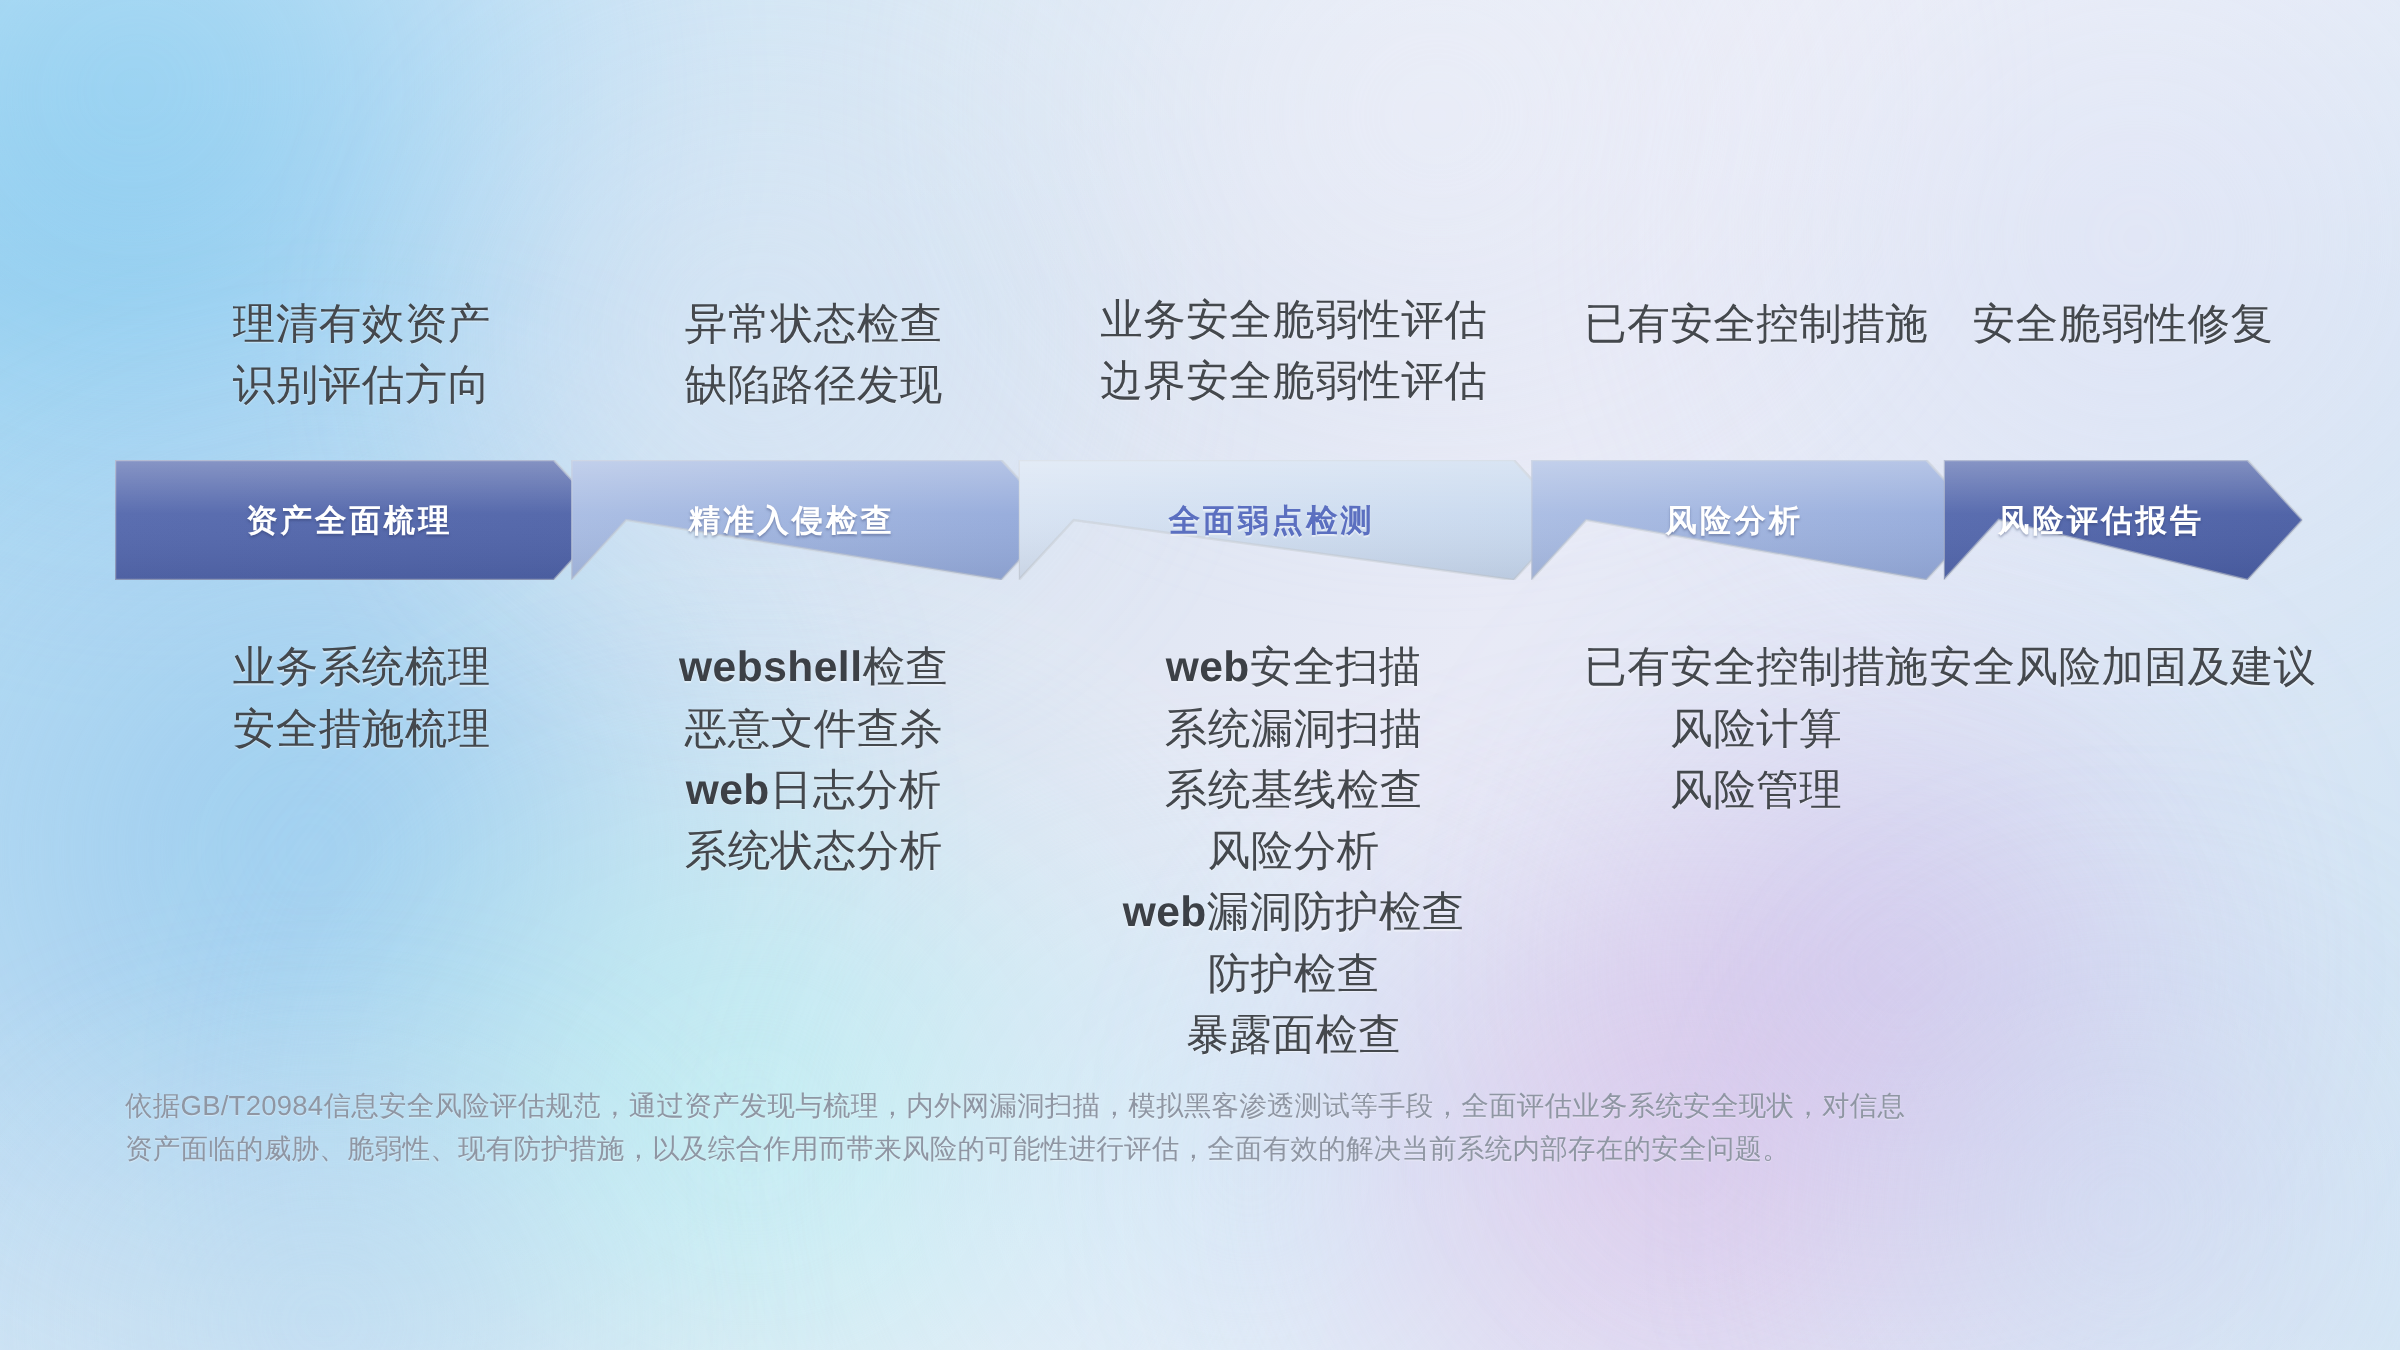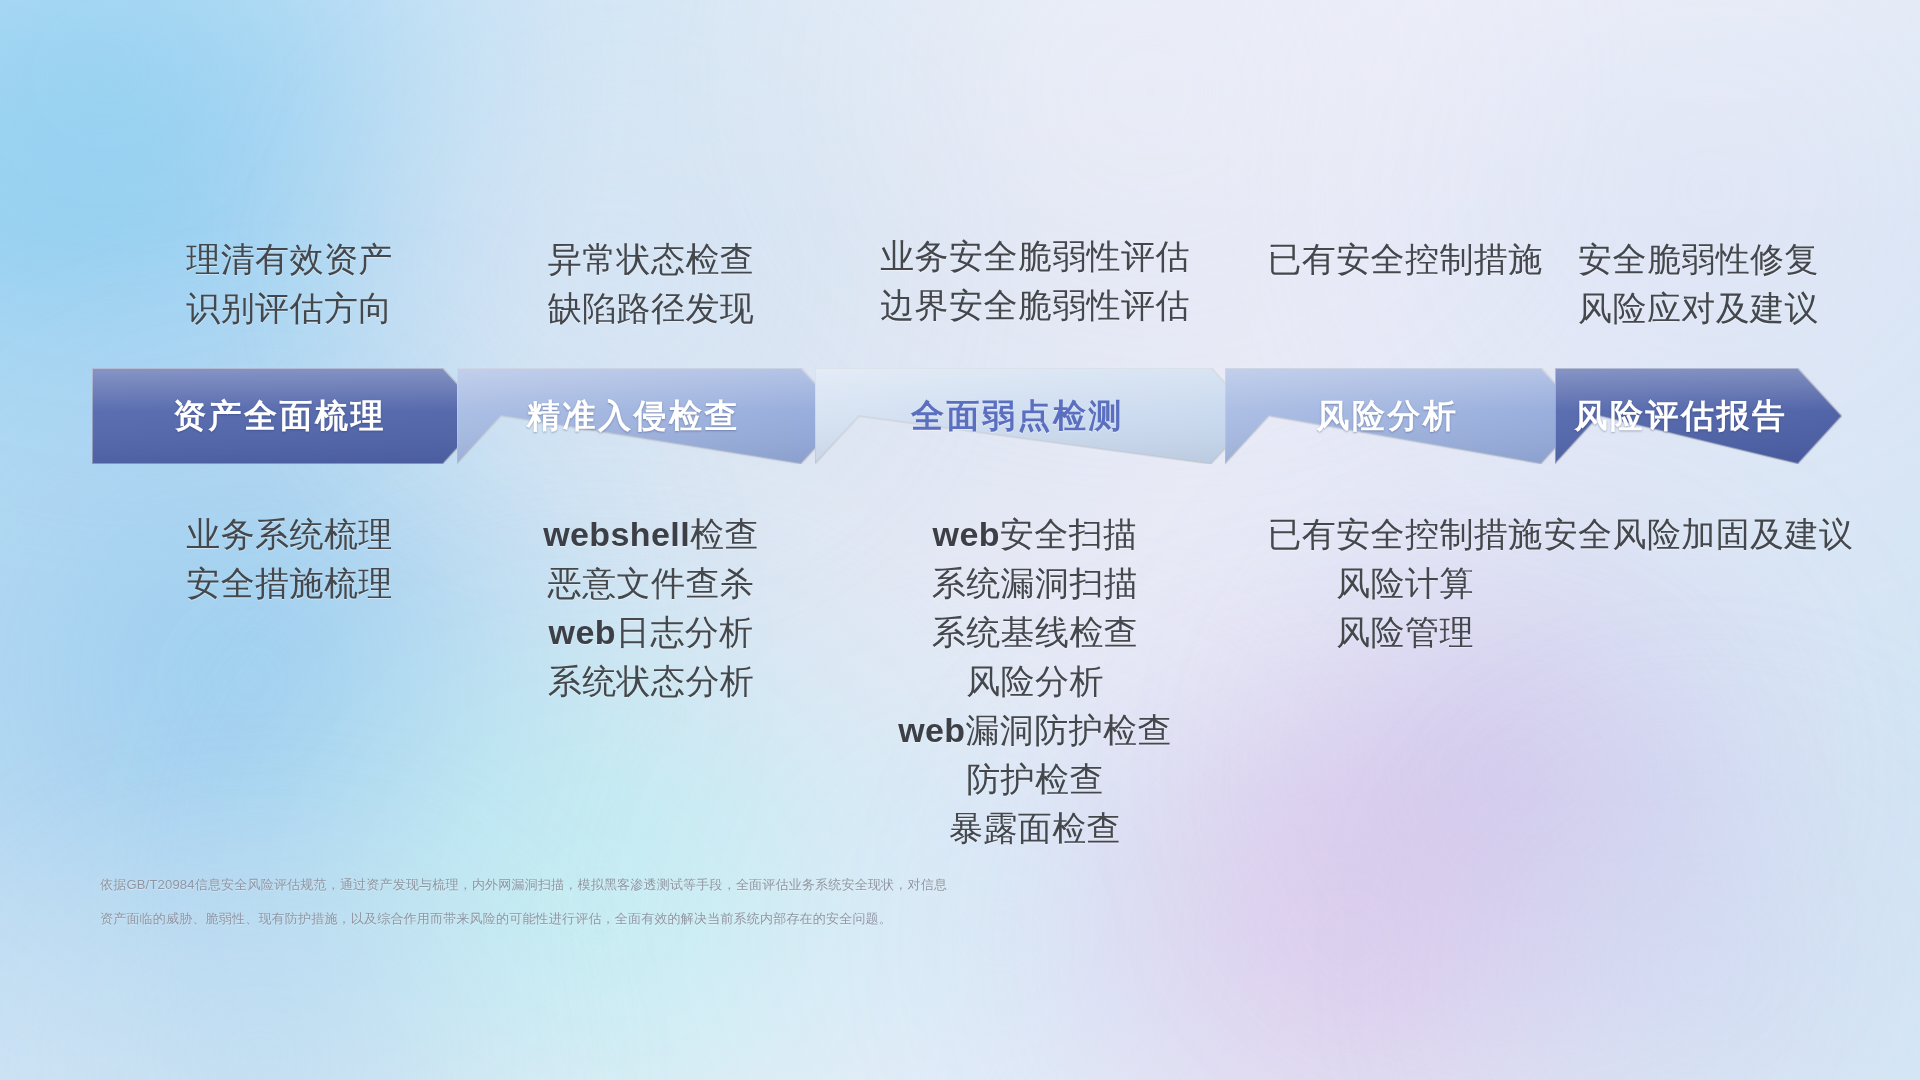--- a/index.html
+++ b/index.html
@@ -75,36 +75,36 @@
 
   
   #band{position:absolute;left:92px;top:368px;width:1750px;height:96px;}
   .chev{
     position:absolute;top:0;height:96px;
     display:flex;align-items:center;justify-content:center;
     box-sizing:border-box;
   }
   .chev .lbl{
     position:relative;z-index:3;
-    font-size:33px;font-weight:700;letter-spacing:2.5px;
+    font-size:25px;font-weight:700;letter-spacing:2.5px;
     white-space:nowrap;
   }
   .shape{position:absolute;inset:0;z-index:1;}
   .shape svg{display:block;width:100%;height:100%;}
 
   .c1{left:0px;width:395px;}
   .c2{left:365px;width:388px;}
   .c3{left:723px;width:440px;}
   .c4{left:1133px;width:360px;}
   .c5{left:1463px;width:287px;}
 
   
   #caption{
     position:absolute;left:100px;top:868px;width:1520px;
-    color:#8f96a3;font-size:13px;line-height:34px;
+    color:#8f96a3;font-size:22px;line-height:34px;
     letter-spacing:.2px;
     text-shadow:0 1px 1px rgba(255,255,255,.4);
   }
   #caption .l{display:block;}
 </style>
 </head>
 <body>
 
 <div id="bg">
   <div class="layer bg-base"></div>
@@ -135,21 +135,20 @@
       </div>
       <div class="col" style="position: absolute; left: 775px; top: 0px; width: 520px; font-family: Liberation Mono, monospace;">
         <div class="txt">业务安全脆弱性评估</div>
         <div class="txt">边界安全脆弱性评估</div>
       </div>
       <div class="col" style="position: absolute; left: 1145px; top: 0px; width: 520px;">
         <div class="txt">已有安全控制措施</div>
       </div>
       <div class="col" style="position: absolute; left: 1438.5px; top: 0px; width: 520px;">
         <div class="txt">安全脆弱性修复</div>
-        <div class="txt">风险应对及建议</div>
       </div>
     </div>
 
   <div id="band">
       <div class="chev c1" style="left: 0px; width: 395px;">
         <div class="shape">
           <svg viewBox="0 0 395 96" preserveAspectRatio="none">
             <defs>
               <linearGradient id="g0" x1="0" y1="0" x2="1" y2="0">
                 <stop offset="0%" stop-color="#5468ad"></stop>

